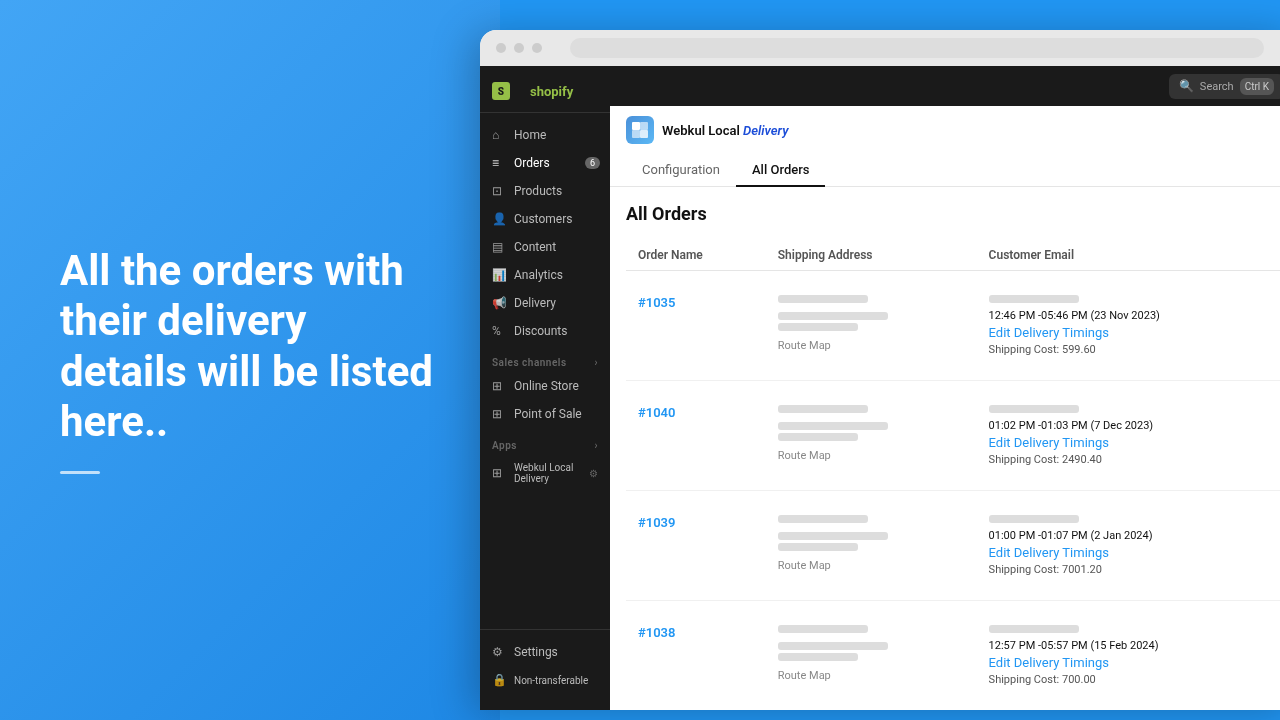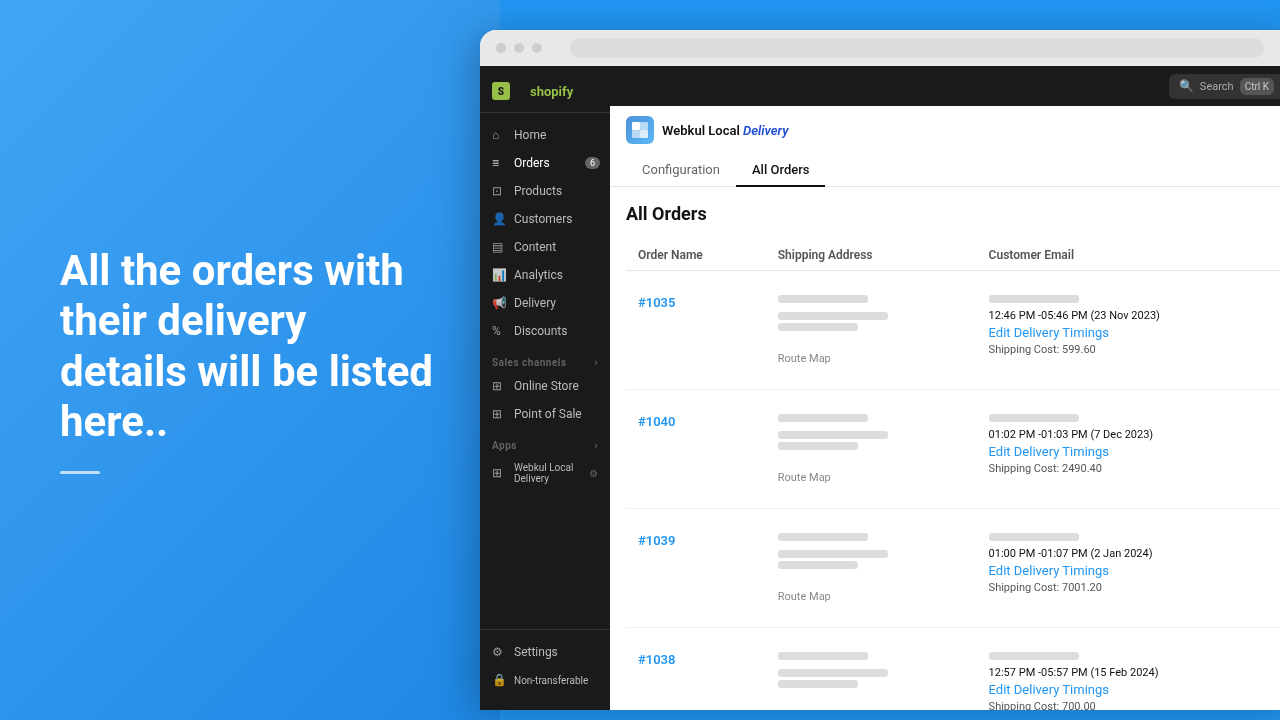--- a/index.html
+++ b/index.html
@@ -333,21 +333,21 @@
 
     .address-line1 { width: 90px; }
     .address-line2 { width: 110px; display: block; }
     .address-line3 { width: 80px; display: block; }
 
     .route-map-link {
       color: #888;
       font-size: 11px;
       text-decoration: none;
       display: block;
-      margin-top: 21px;
+      margin-top: 8px;
     }
 
     .customer-email-blur {
       display: block;
       background: #ddd;
       border-radius: 3px;
       height: 8px;
       width: 90px;
       margin-bottom: 6px;
     }

